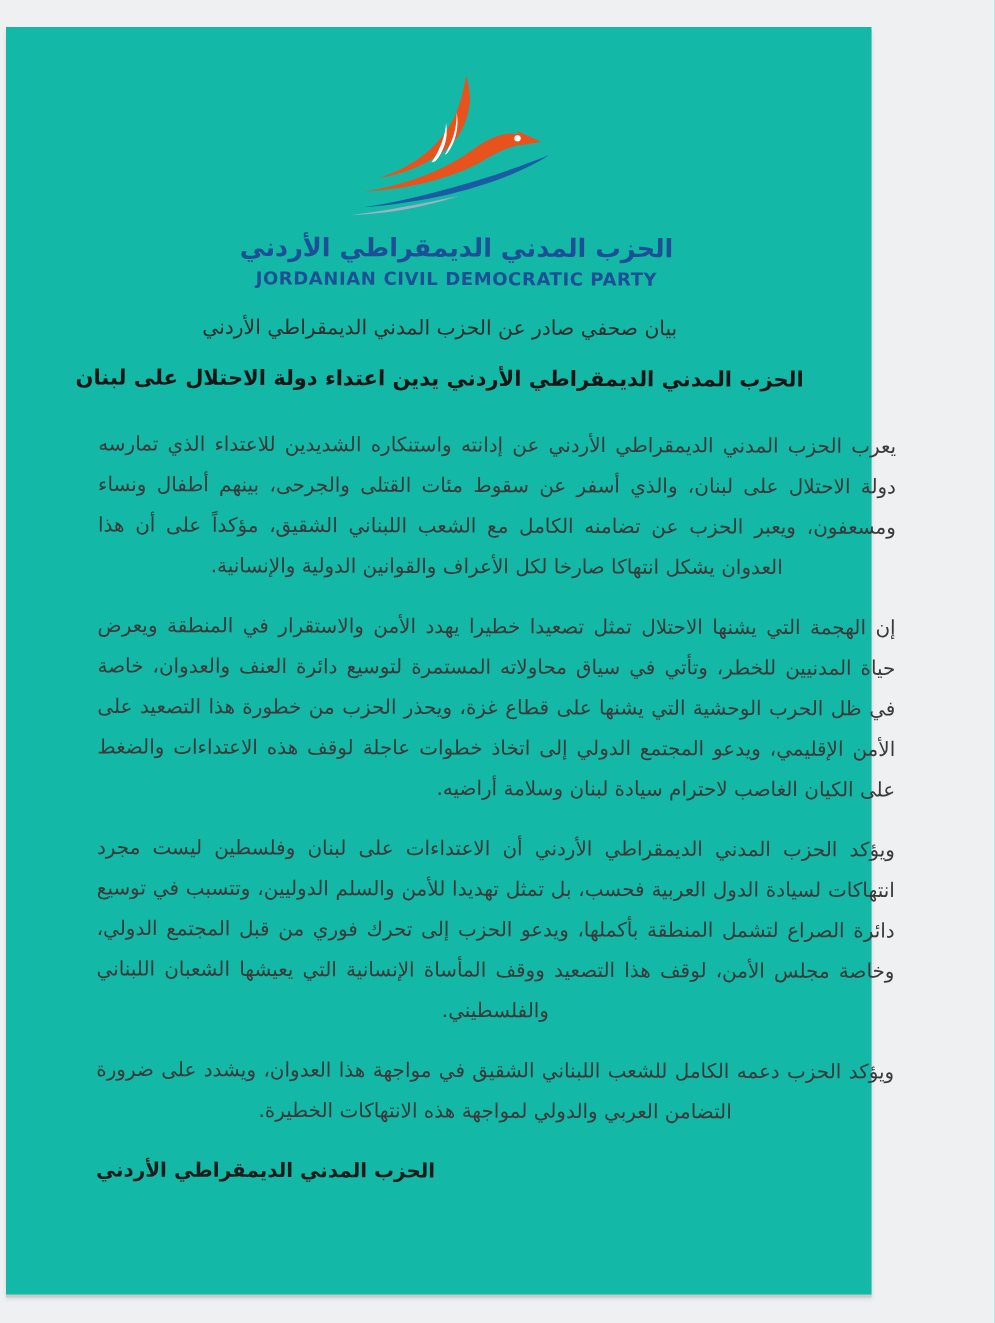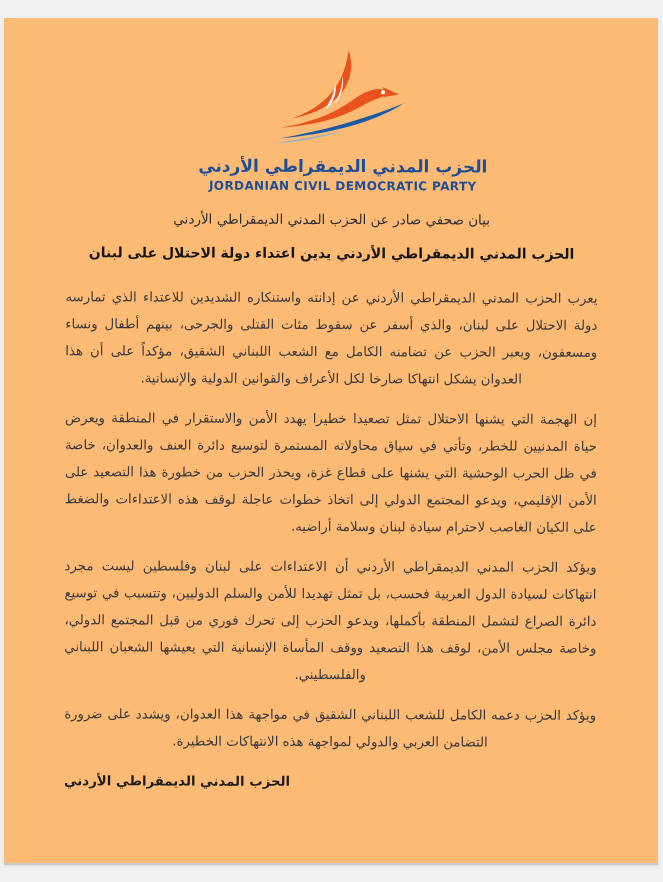--- a/index.html
+++ b/index.html
@@ -14,23 +14,23 @@
   .stage {
     position: relative;
     width: 663px;
     height: 882px;
     background: #eef0f2;
   }
   .paper {
     position: absolute;
     left: 4px;
     top: 18px;
-    width: 654px;
+    width: 577px;
     height: 845px;
-    background: #fdba74;
+    background: #14b8a6;
     box-shadow: 0 2px 0 #c9cacd, 0 3px 3px rgba(0,0,0,0.10);
   }
   .paper-inner {
     position: relative;
     width: 100%;
     height: 100%;
     transform: rotate(0.18deg);
     transform-origin: 50% 50%;
   }
   .logo-block {

